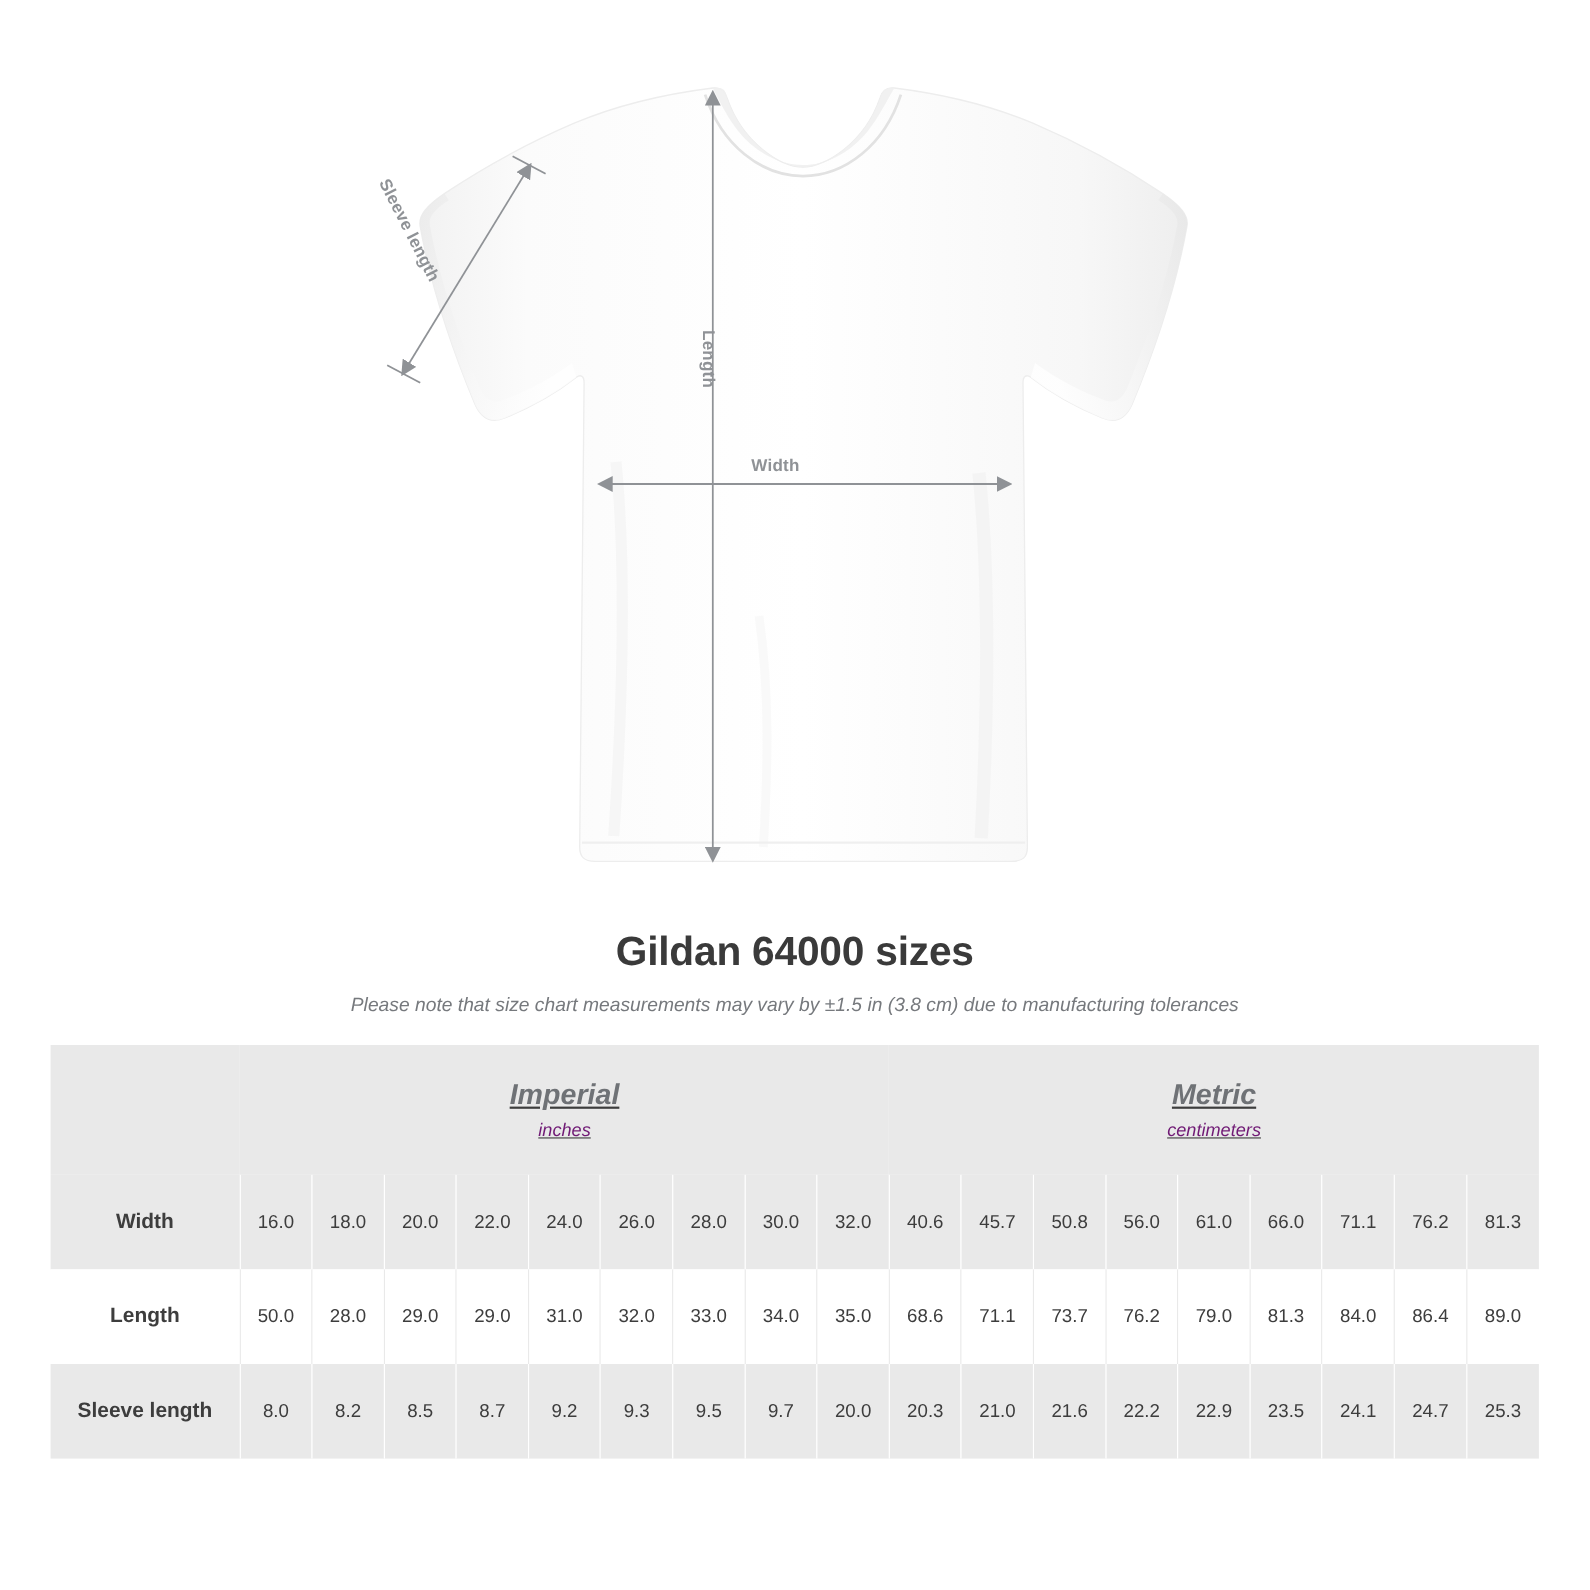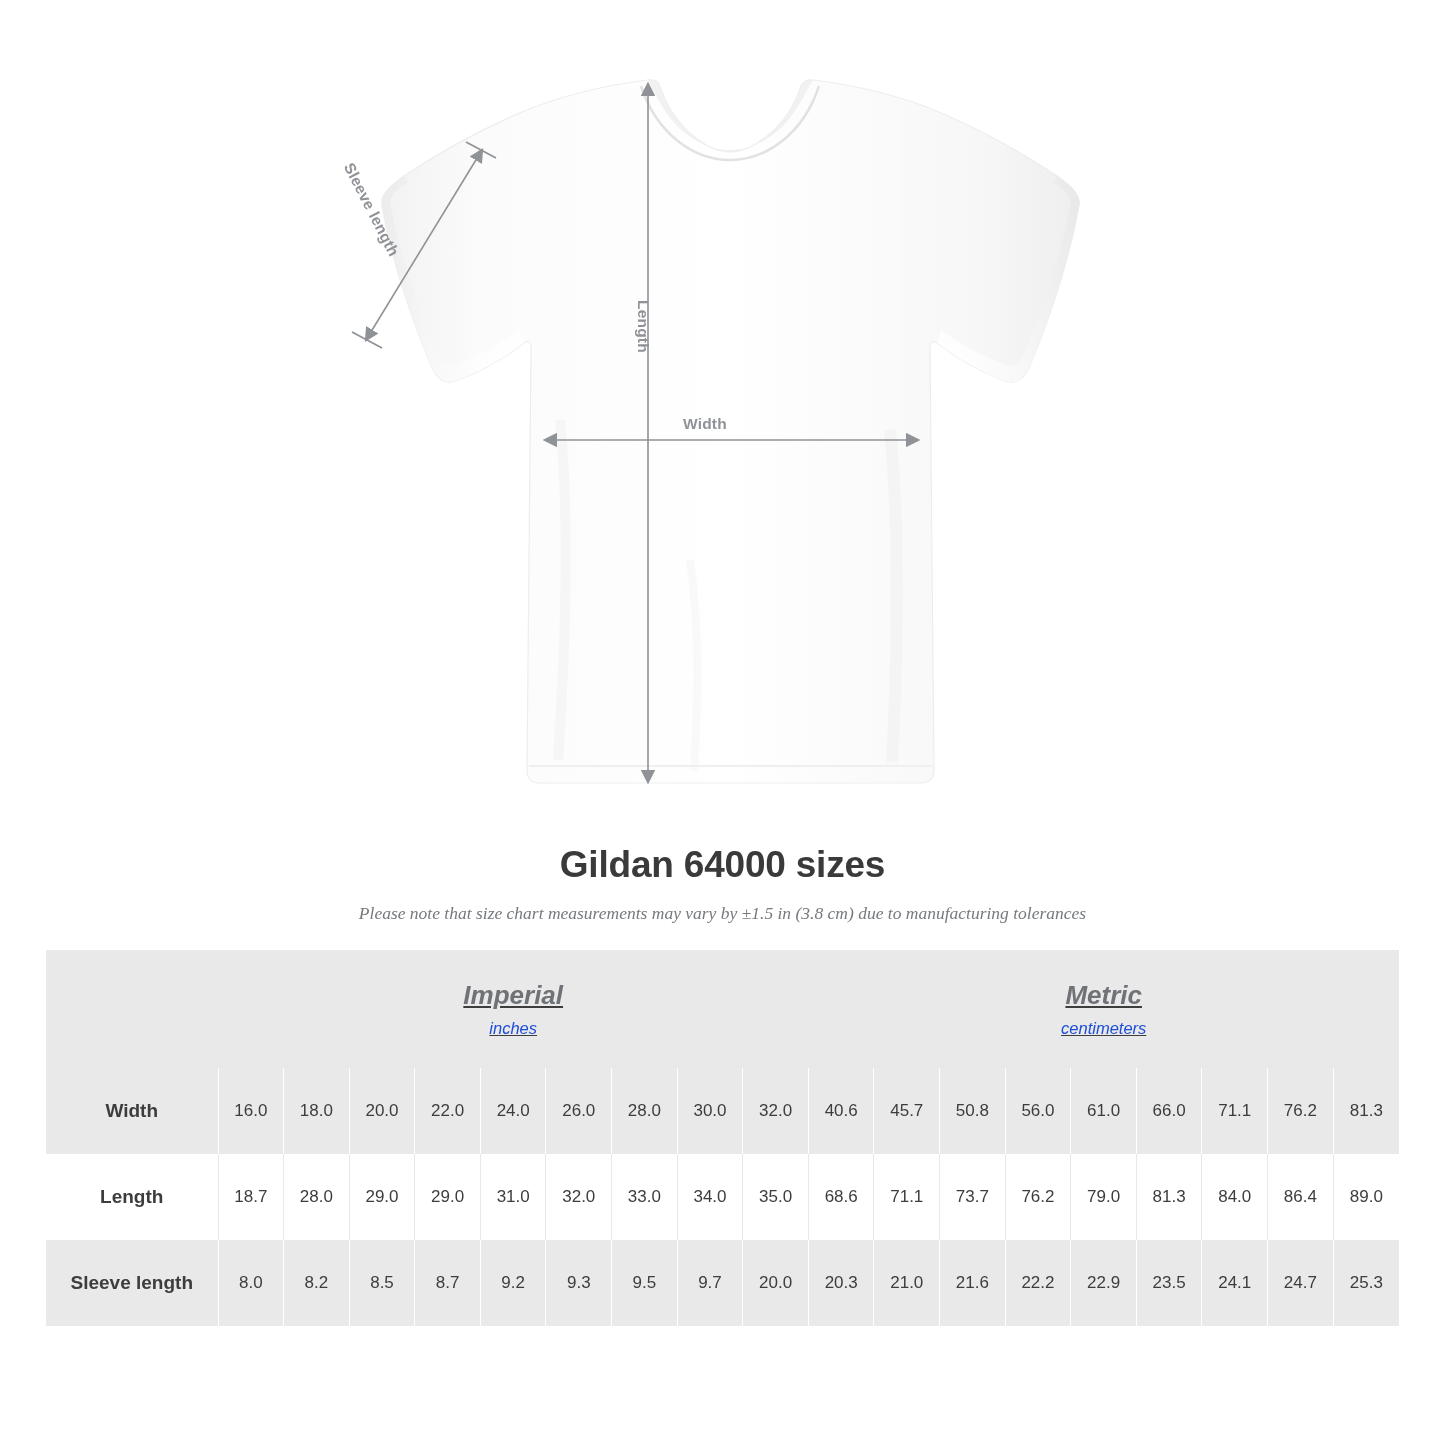--- a/index.html
+++ b/index.html
@@ -59,21 +59,20 @@
     color: #3a3a3a;
     margin: 14px 0 0 0;
     letter-spacing: -0.2px;
   }
   .chart-note {
     text-align: center;
     font-size: 17.5px;
     font-style: italic;
     color: #76797d;
     margin: 17px 0 0 0;
-    font-family: Liberation Serif, serif;
   }
 
   
   .table-wrap {
     margin: 26px 46px 0 46px;
   }
   table.size-table {
     border-collapse: collapse;
     width: 1353px;
     table-layout: fixed;
@@ -94,21 +93,21 @@
   }
   .unit-title {
     font-size: 26px;
     font-style: italic;
     font-weight: bold;
     color: #6f7276;
   }
   .unit-sub {
     font-size: 16.5px;
     font-style: italic;
-    color: #1d4ed8;
+    color: #701a75;
     margin-top: 8px;
   }
   .unit-spacer {
     background: #e9e9e9;
   }
 
   
   .hdr-row td {
     background: #ffffff;
     height: 86px;
@@ -276,21 +275,21 @@
         <td class="vline">56.0</td>
         <td class="vline">61.0</td>
         <td class="vline">66.0</td>
         <td class="vline">71.1</td>
         <td class="vline">76.2</td>
         <td class="vline">81.3</td>
       </tr>
 
       <tr class="data-row row-plain">
         <td class="rowlabel">Length</td>
-        <td class="vline">18.7</td>
+        <td class="vline">50.0</td>
         <td class="vline">28.0</td>
         <td class="vline">29.0</td>
         <td class="vline">29.0</td>
         <td class="vline">31.0</td>
         <td class="vline">32.0</td>
         <td class="vline">33.0</td>
         <td class="vline">34.0</td>
         <td class="vline">35.0</td>
         <td class="vline">68.6</td>
         <td class="vline">71.1</td>

